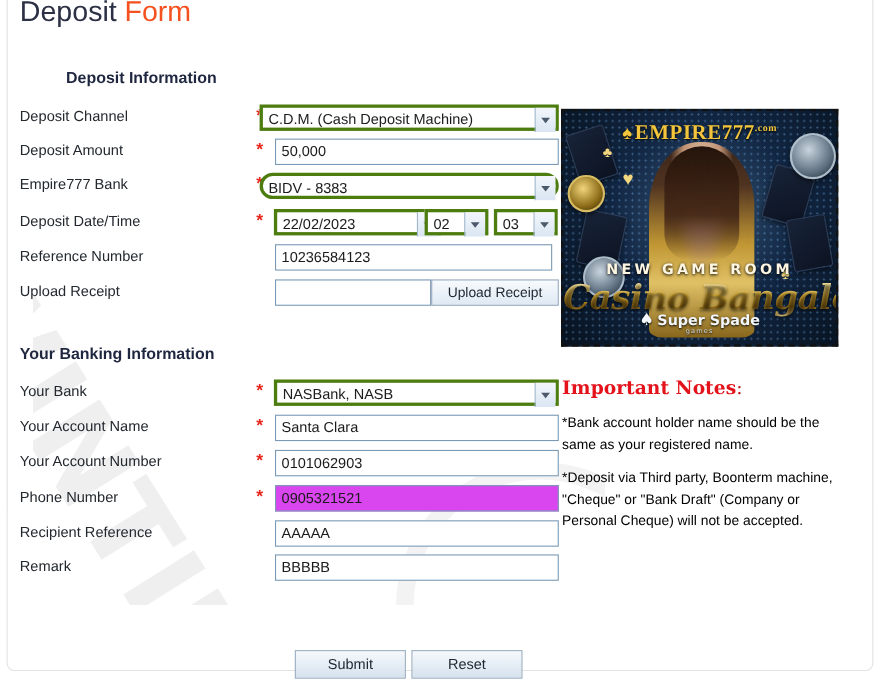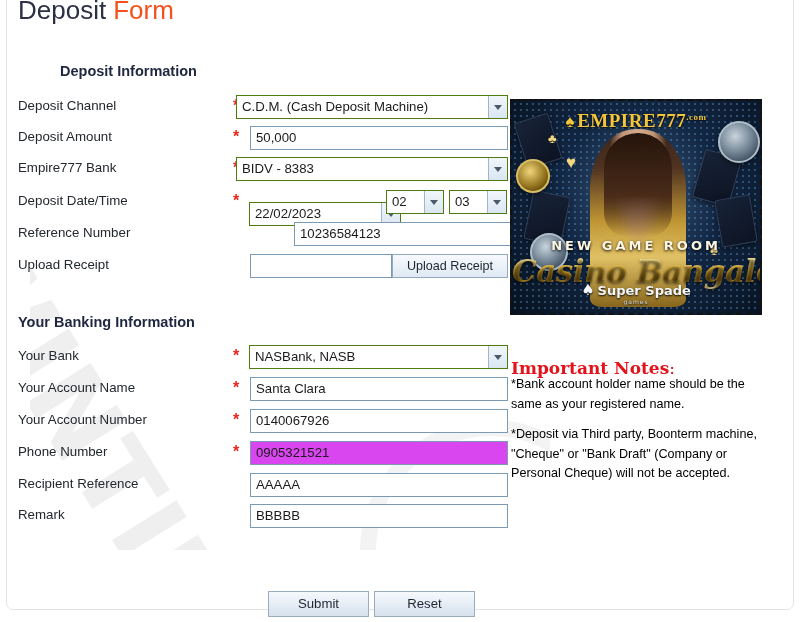--- a/index.html
+++ b/index.html
@@ -129,21 +129,21 @@
     overflow: hidden;
     text-overflow: ellipsis;
   }
   .ctrl.focusedbg { background: #d946ef; }
   .ctrl.blankbg   { background: #ffffff; }
 
   .select-wrap {
     position: absolute;
     box-sizing: border-box;
     height: 24px;
-    border: 1px solid #4d7c0f;
+    border: 3px solid #4d7c0f;
     background: #ffffff;
   }
   .select-wrap .seltext {
     position: absolute;
     left: 5px; top: 0;
     right: 22px;
     font-size: 13.2px;
     line-height: 22px;
     color: #1b1b1b;
     white-space: nowrap;
@@ -325,21 +325,20 @@
   
   .notes-title {
     position: absolute;
     left: 511px;
     top: 343px;
     font-family: "DejaVu Serif", serif;
     font-size: 17px;
     font-weight: 700;
     color: #e4121a;
     white-space: nowrap;
-    margin-top: 15px;
   }
   .notes-title .colon { color: #c01218; font-weight: 400; }
   .note-p {
     position: absolute;
     left: 511px;
     width: 256px;
     font-size: 12.6px;
     line-height: 19.5px;
     color: #000000;
   }
@@ -375,46 +374,46 @@
 
   <div class="row" style="top:126px;">
     <span class="label">Deposit Amount</span>
     <span class="req-star">*</span>
     <div class="ctrl" style="left:232px; top:0; width:258px;">50,000</div>
   </div>
 
   <div class="row" style="top:157px;">
     <span class="label">Empire777 Bank</span>
     <span class="req-star">*</span>
-    <div class="select-wrap" style="left:218px; top:0; width:272px;">
+    <div class="select-wrap" style="left:218px; top:0; width:272px;border-radius:12px;">
       <span class="seltext">BIDV - 8383</span>
       <span class="arrowbox"></span>
     </div>
   </div>
 
   <div class="row" style="top:190px;">
     <span class="label">Deposit Date/Time</span>
     <span class="req-star">*</span>
-    <div class="select-wrap" style="left:231px; top:12px; width:152px;">
+    <div class="select-wrap" style="left:231px; top:0; width:152px;">
       <span class="seltext">22/02/2023</span>
       <span class="arrowbox"></span>
     </div>
     <div class="select-wrap" style="left:368px; top:0; width:58px;">
       <span class="seltext">02</span>
       <span class="arrowbox"></span>
     </div>
     <div class="select-wrap" style="left:431px; top:0; width:58px;">
       <span class="seltext">03</span>
       <span class="arrowbox"></span>
     </div>
   </div>
 
   <div class="row" style="top:222px;">
     <span class="label">Reference Number</span>
-    <div class="ctrl" style="left:232px; top:0; width:252px;margin-left:44px;">10236584123</div>
+    <div class="ctrl" style="left:232px; top:0; width:252px;">10236584123</div>
   </div>
 
   <div class="row" style="top:254px;">
     <span class="label">Upload Receipt</span>
     <div class="ctrl blankbg" style="left:232px; top:0; width:142px;"></div>
     <div class="upload-btn" style="left:374px; top:0; width:116px;">Upload Receipt</div>
   </div>
 
   <div class="section-head" id="head-banking">Your Banking Information</div>
 
@@ -429,21 +428,21 @@
 
   <div class="row" style="top:377px;">
     <span class="label">Your Account Name</span>
     <span class="req-star">*</span>
     <div class="ctrl" style="left:232px; top:0; width:258px;">Santa Clara</div>
   </div>
 
   <div class="row" style="top:409px;">
     <span class="label">Your Account Number</span>
     <span class="req-star">*</span>
-    <div class="ctrl" style="left:232px; top:0; width:258px;">0140067926</div>
+    <div class="ctrl" style="left:232px; top:0; width:258px;">0101062903</div>
   </div>
 
   <div class="row" style="top:441px;">
     <span class="label">Phone Number</span>
     <span class="req-star">*</span>
     <div class="ctrl focusedbg" style="left:232px; top:0; width:258px;">0905321521</div>
   </div>
 
   <div class="row" style="top:473px;">
     <span class="label">Recipient Reference</span>

